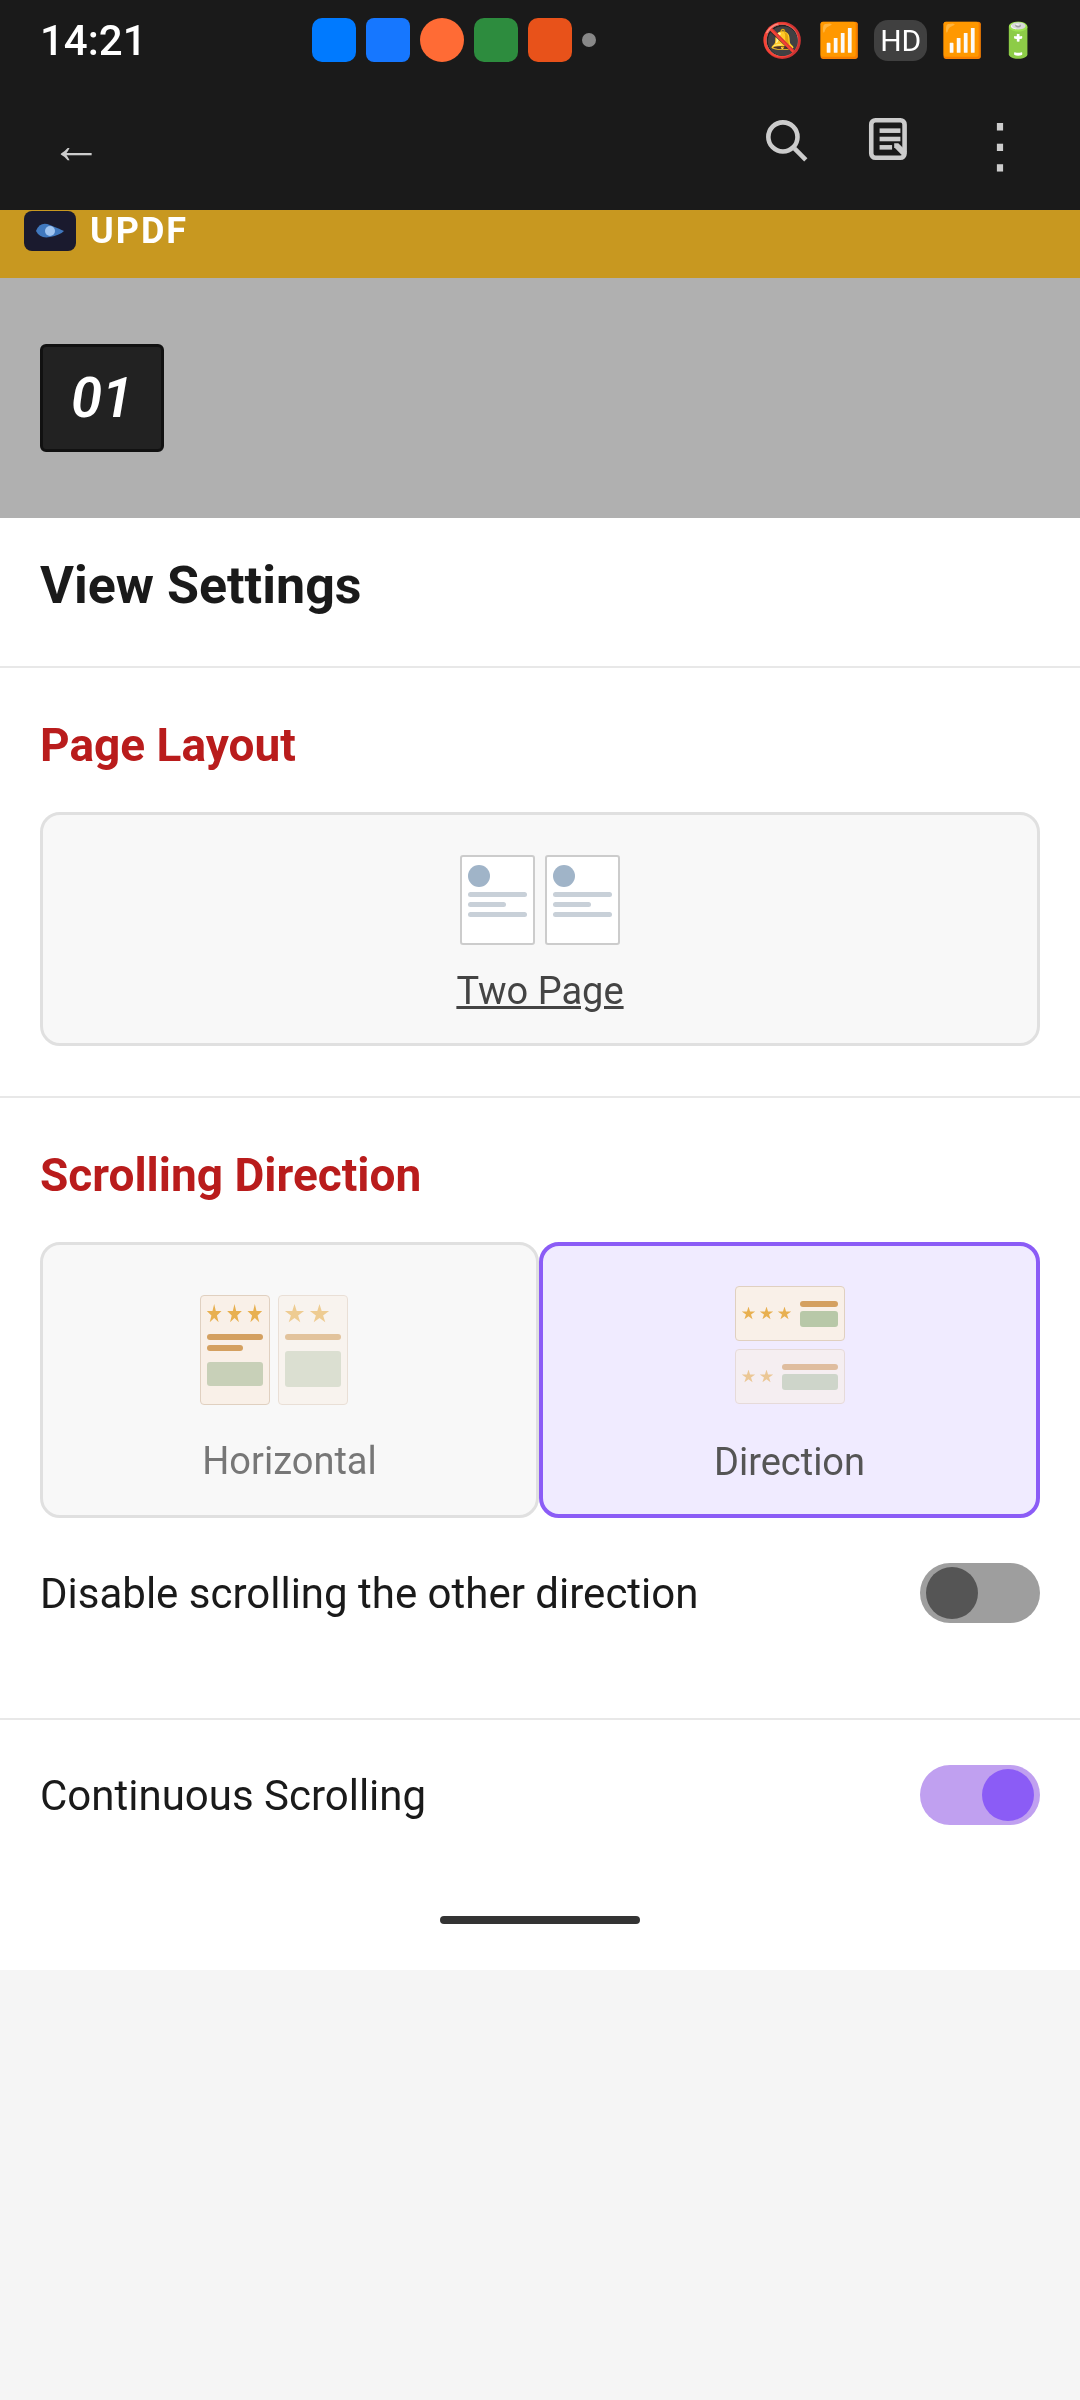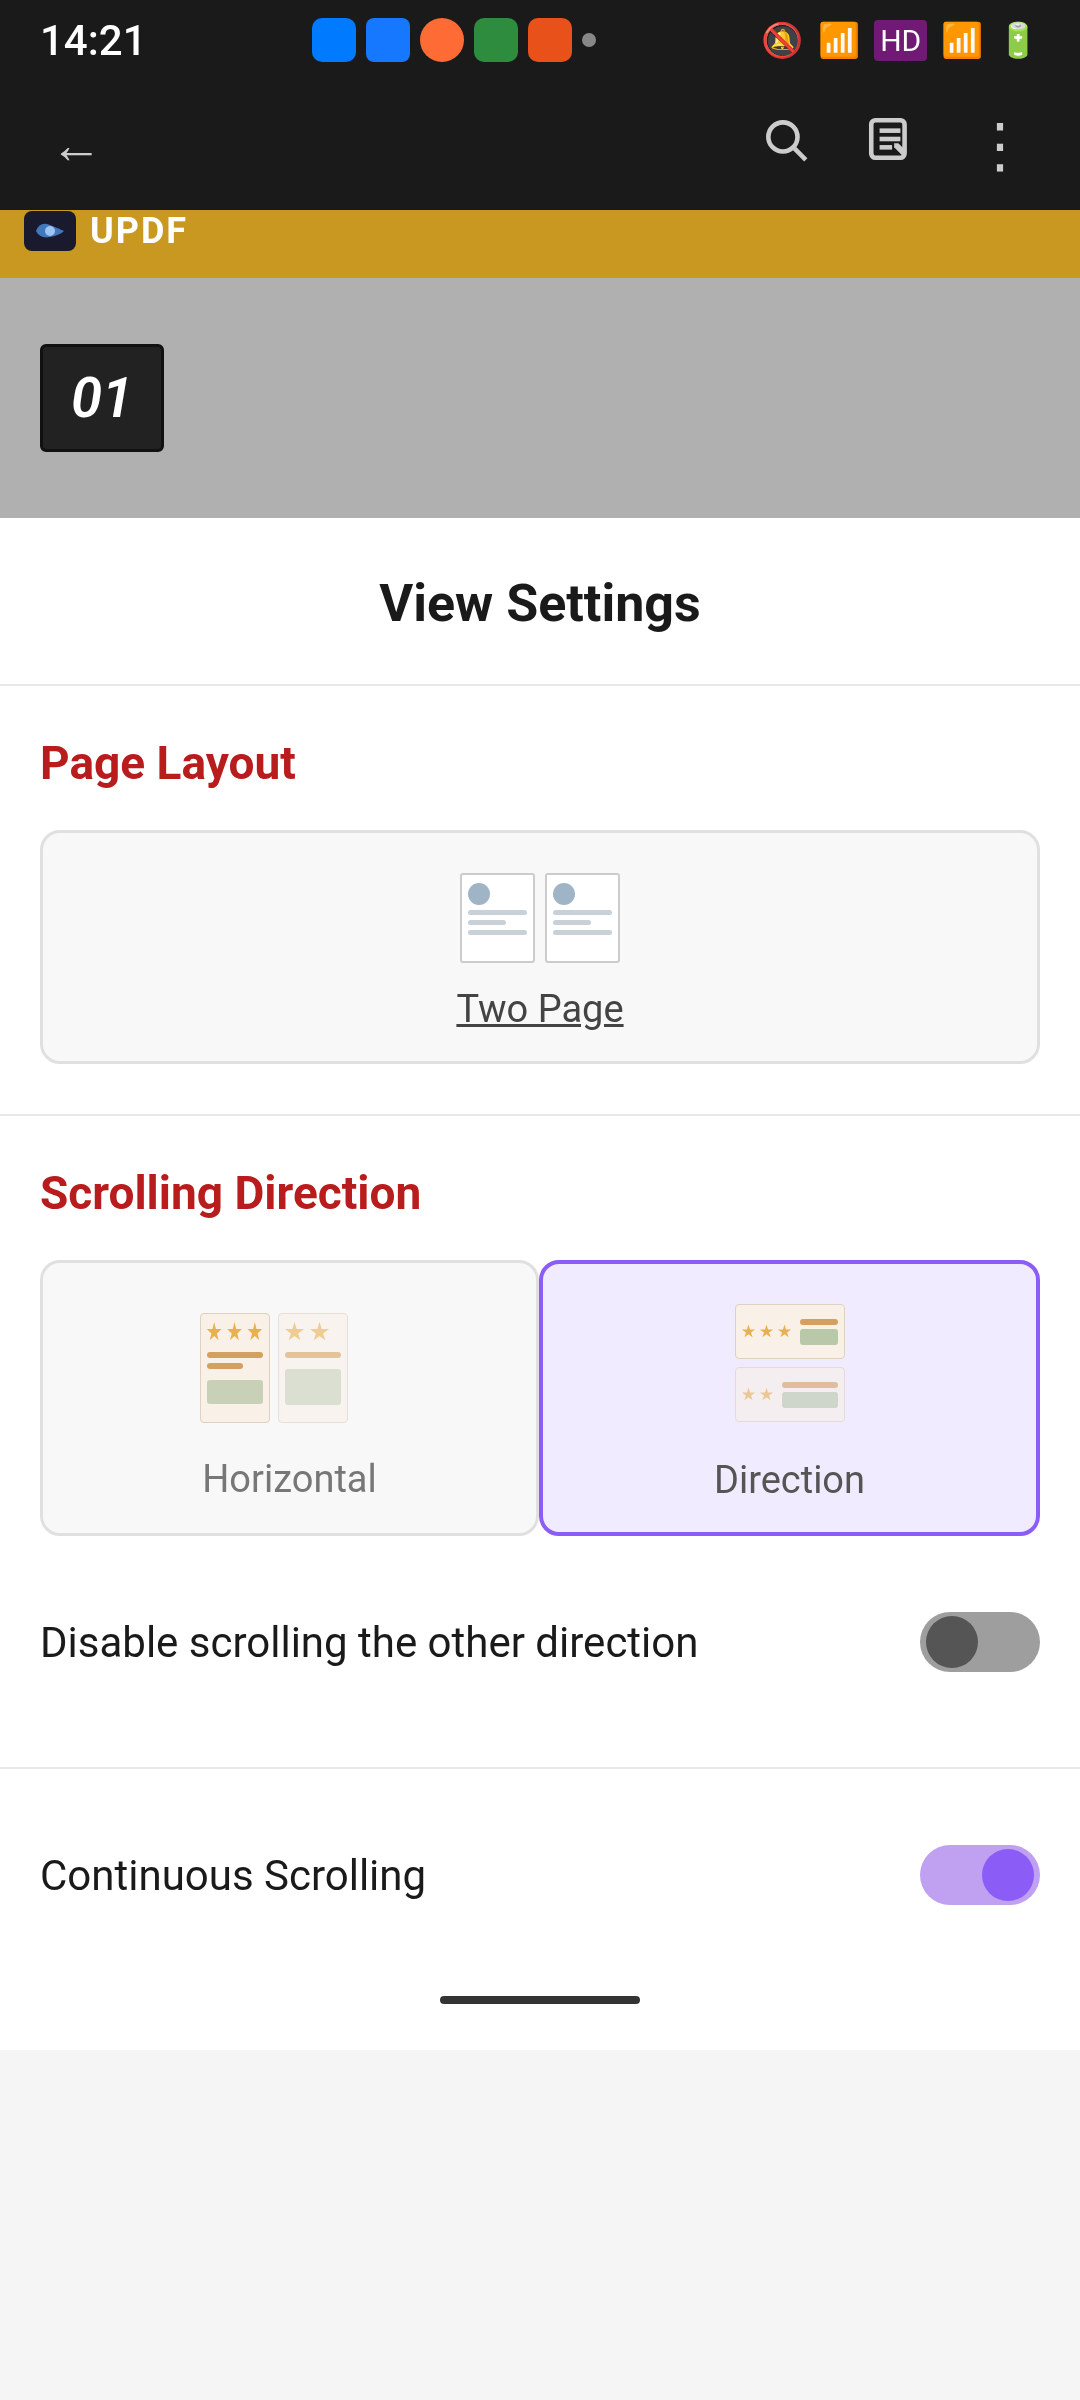--- a/index.html
+++ b/index.html
@@ -131,22 +131,22 @@
       border: 3px solid #111;
     }
 
     
     .content {
       background: white;
     }
 
     
     .view-settings-header {
-      padding: 55px 40px 50px;
-      text-align: center;
+      padding: 37px 40px 50px;
+      text-align: left;
       border-bottom: 2px solid #e8e8e8;
     }
     .view-settings-title {
       font-size: 52px;
       font-weight: 700;
       color: #1a1a1a;
     }
 
     
     .section {
@@ -365,21 +365,20 @@
       background: #b8c8a8;
       border-radius: 3px;
     }
 
     
     .setting-row {
       display: flex;
       align-items: center;
       justify-content: space-between;
       padding: 45px 0;
-      margin-top: 31px;
     }
     .setting-label {
       font-size: 42px;
       color: #1a1a1a;
     }
     .toggle {
       width: 120px;
       height: 60px;
       border-radius: 30px;
       position: relative;
@@ -428,21 +427,21 @@
     <div class="app-icon blue"></div>
     <div class="app-icon" style="background:#1677ff;border-radius:8px;"></div>
     <div class="app-icon orange"></div>
     <div class="app-icon green"></div>
     <div class="app-icon red-orange"></div>
     <div class="dot-indicator"></div>
   </div>
   <div class="status-icons">
     <span>🔕</span>
     <span>📶</span>
-    <span style="font-size:30px;background:#701a75;padding:3px 6px;border-radius:4px;color:white;">HD</span>
+    <span style="font-size:30px;background:#404040;padding:3px 6px;border-radius:14px;color:white;">HD</span>
     <span>📶</span>
     <span>🔋</span>
   </div>
 </div>
 
 <div class="nav-bar">
   <span class="nav-icon">←</span>
   <div class="nav-right-icons">
     <span class="nav-icon">
       <svg width="50" height="50" viewBox="0 0 24 24" fill="none" stroke="#ccc" stroke-width="2.2">

